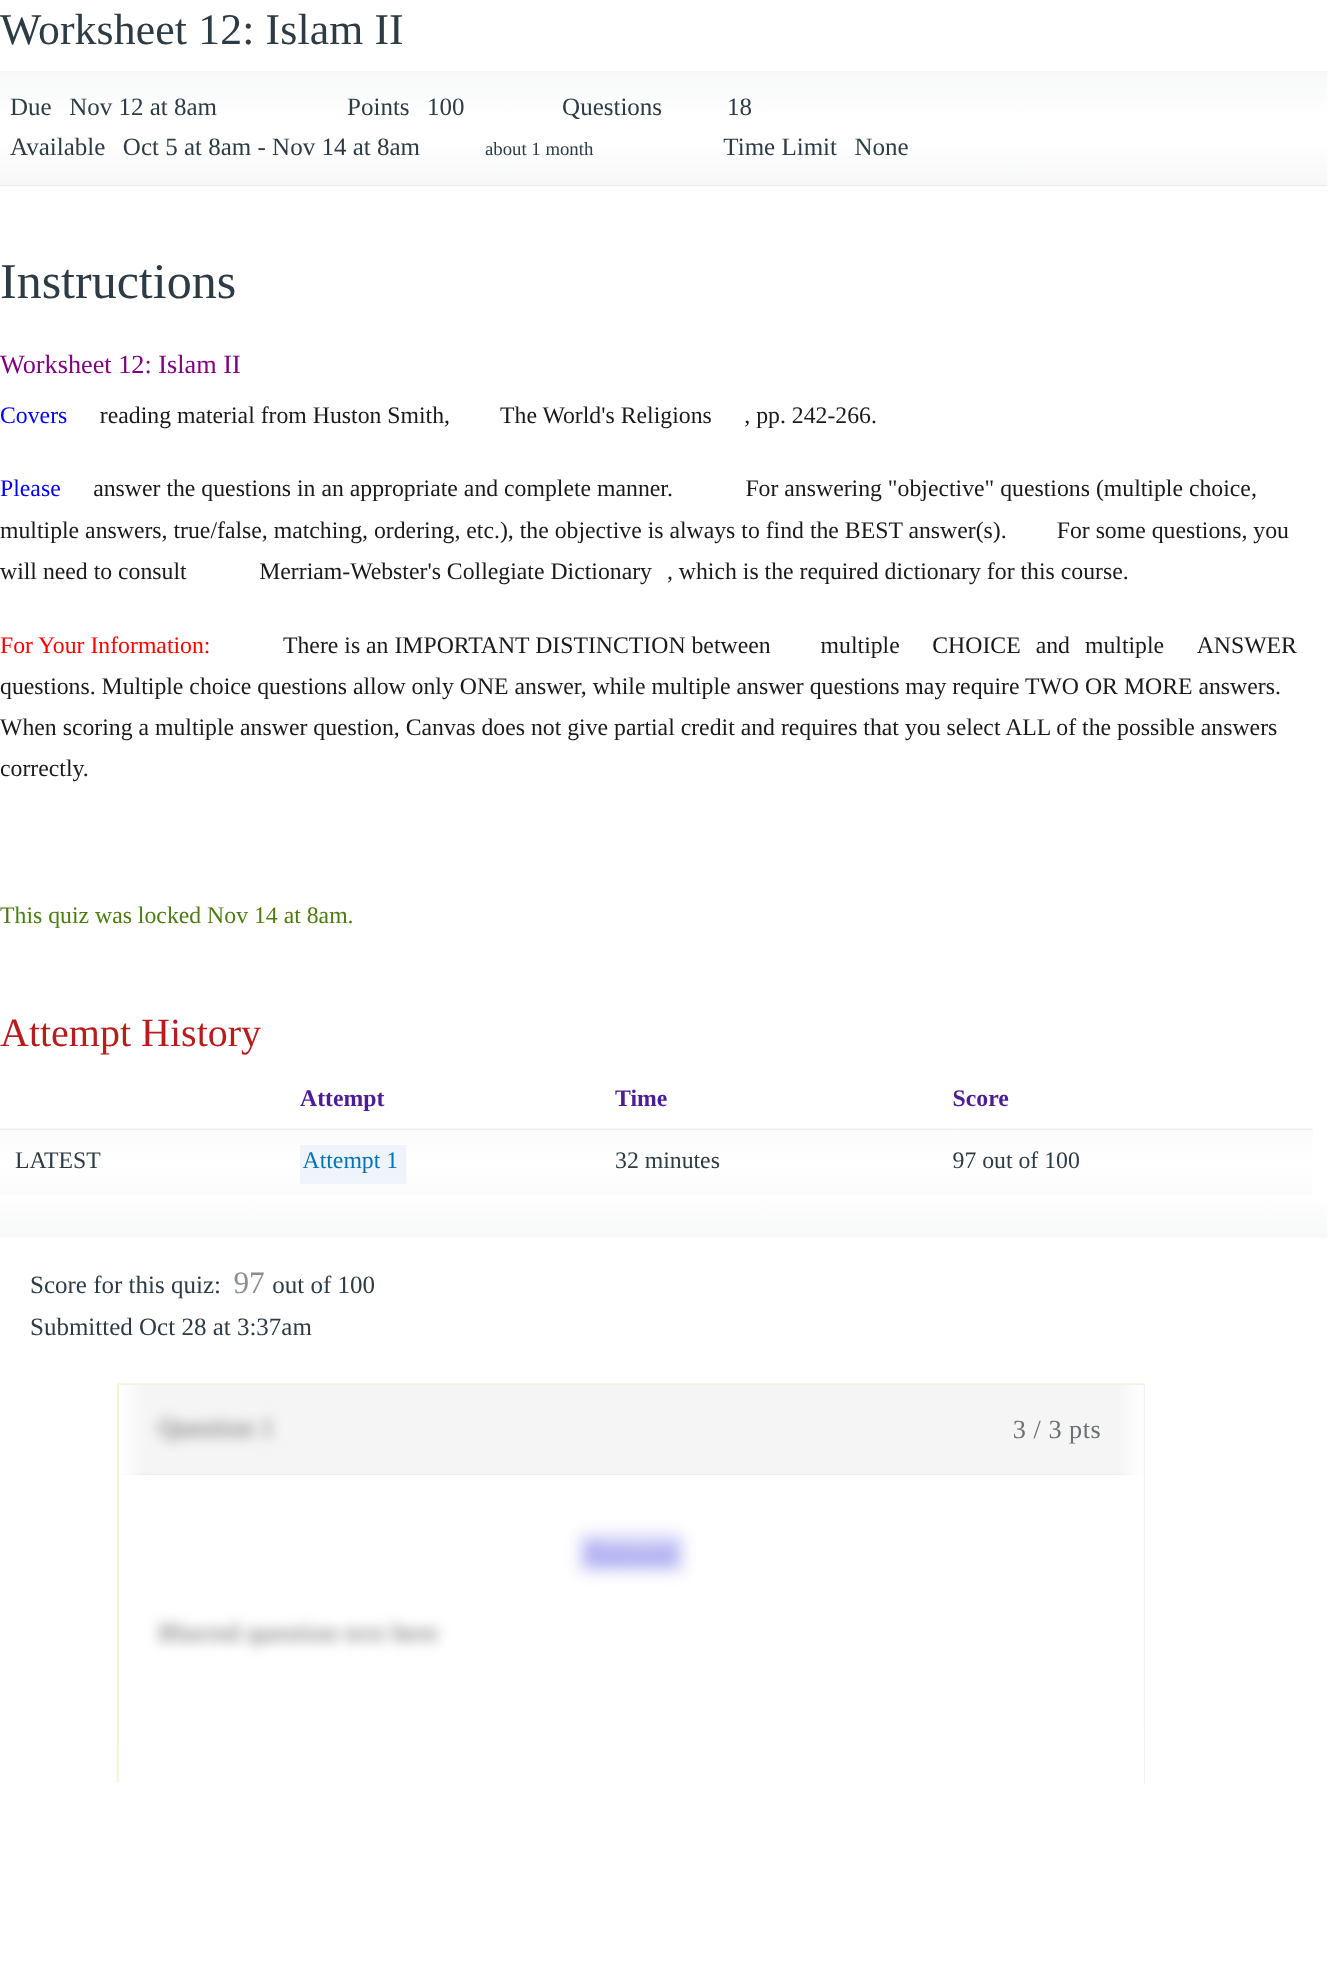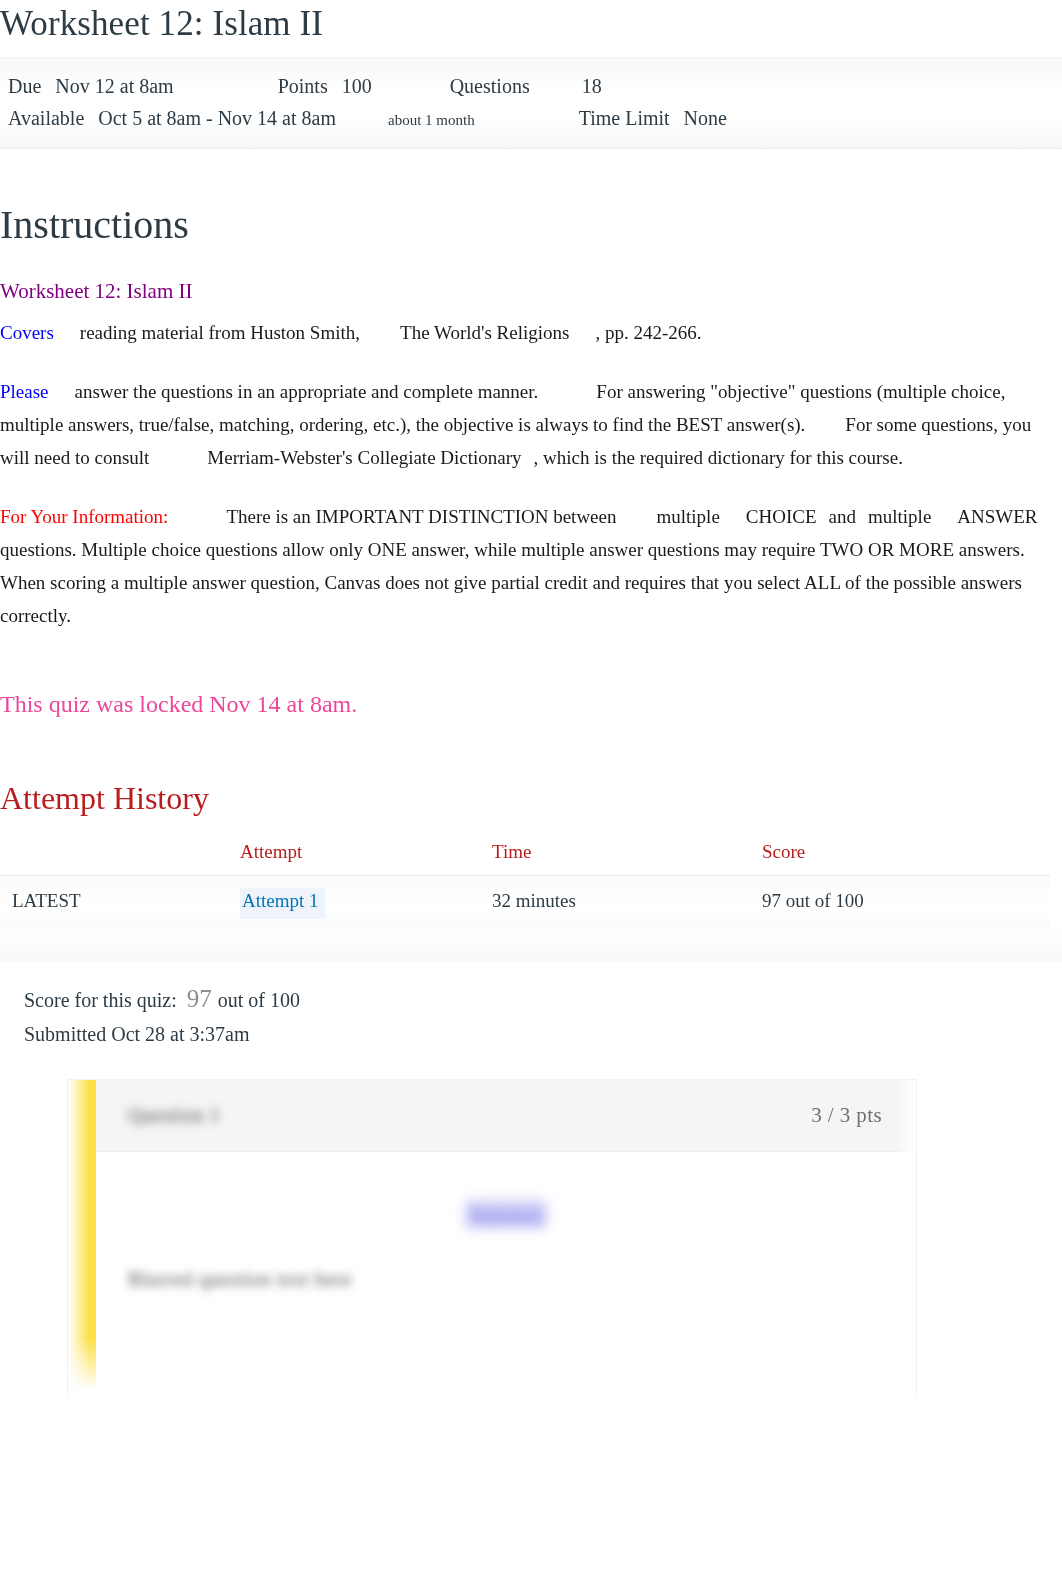--- a/index.html
+++ b/index.html
@@ -89,45 +89,45 @@
   .p-gap { margin-top: 26px; }
   .p-gap-sm { margin-top: 8px; }
   .kw-blue { color: #0000ff; }
   .kw-red  { color: #ff0000; }
   .sp-1 { display:inline-block; width: 12px; }
   .sp-2 { display:inline-block; width: 26px; }
   .sp-3 { display:inline-block; width: 40px; }
   .sp-4 { display:inline-block; width: 58px; }
 
   .locked-note {
-    font-size: 24px;
+    font-size: 19px;
     line-height: 33px;
-    margin-top: 56px;
-    color: #ec4899;
+    margin-top: 84px;
+    color: #4d7c0f;
   }
 
   
   h2.attempt-head {
     font-size: 32px;
     font-weight: 400;
     color: #b91c1c;
     margin: 58px 0 0 0;
     line-height: 1.2;
   }
 
   .attempt-table {
     width: 1050px;
     border-collapse: collapse;
     margin-top: 20px;
     font-size: 19px;
   }
   .attempt-table th {
     text-align: left;
-    font-weight: 400;
-    color: #b91c1c;
+    font-weight: 700;
+    color: #4c1d95;
     padding: 4px 0 12px 0;
     font-size: 19px;
   }
   .attempt-table thead tr {
     border-bottom: 1px solid #eceef0;
   }
   .attempt-table td {
     padding: 14px 0 16px 0;
     color: #2d3b45;
     font-size: 19px;
@@ -161,26 +161,25 @@
   }
   .score-big {
     font-size: 25px;
     color: #8a8f94;
     padding: 0 6px 0 10px;
   }
 
   
   .question-card {
     position: relative;
-    margin: 28px 0 0 67px;
+    margin: 28px 0 0 94px;
     width: 820px;
     background: #fde047;
     border: 1px solid #f0f1f2;
     border-bottom: none;
-    padding-left: 28px;
   }
   .q-header {
     height: 72px;
     background: #f5f5f5;
     border-bottom: 1px solid #ededed;
     display: flex;
     align-items: center;
     justify-content: space-between;
     padding: 0 34px 0 32px;
     box-sizing: border-box;

